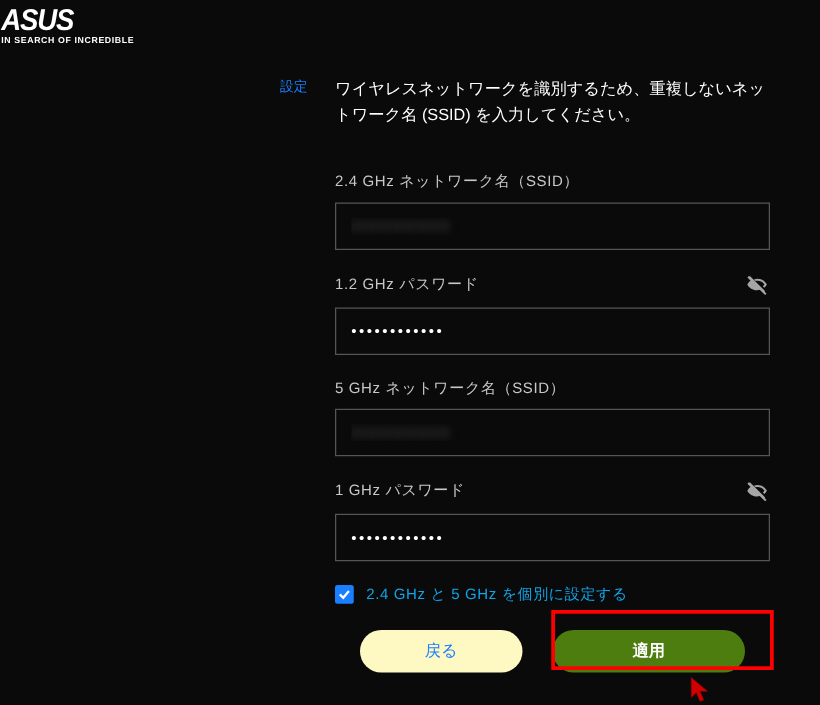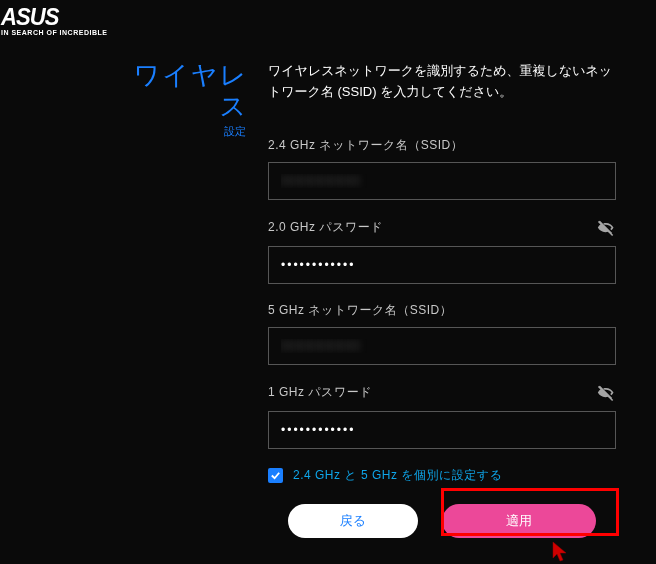--- a/index.html
+++ b/index.html
@@ -141,27 +141,28 @@
       font-size: 13px;
       border: none;
       cursor: pointer;
       display: inline-flex;
       align-items: center;
       justify-content: center;
       font-weight: 500;
     }
     .btn-back {
       width: 130px;
-      background: #ffffff;
+      background: #fef9c3;
       color: #1a7fff;
     }
     .btn-apply {
       width: 154px;
-      background: #ec4899;
-      color: #fff;
+      background: #4d7c0f;
+      color: #fff;
+      font-weight: bold;
     }
     .highlight-box {
       position: absolute;
       border: 3px solid #ff0000;
       pointer-events: none;
     }
     .cursor-arrow {
       position: absolute;
       pointer-events: none;
     }
@@ -169,37 +170,36 @@
 </head>
 <body>
 
 <div class="logo-area">
   <div class="logo-brand">ASUS</div>
   <div class="logo-tagline">IN SEARCH OF INCREDIBLE</div>
 </div>
 
 <div class="container">
   <div class="side-title">
-    <div class="page-title">ワイヤレス</div>
     <div class="page-subtitle">設定</div>
   </div>
 
   <div class="main">
     <div class="instructions">ワイヤレスネットワークを識別するため、重複しないネットワーク名 (SSID) を入力してください。</div>
 
     <div class="field-group">
       <div class="field-label-row">
         <div class="field-label">2.4 GHz ネットワーク名（SSID）</div>
       </div>
       <input class="input-box blurred" value="XXXXXXXX" style="">
     </div>
 
     <div class="field-group">
       <div class="field-label-row">
-        <div class="field-label">2.0 GHz パスワード</div>
+        <div class="field-label">1.2 GHz パスワード</div>
         <span class="eye-icon">
           <svg viewBox="0 0 24 24" fill="currentColor">
               <path d="M12 6c3.8 0 7.2 2.1 9 5.5-0.6 1.2-1.5 2.3-2.5 3.1l-1.4-1.4c0.6-0.5 1.1-1.1 1.5-1.7C17.2 9.1 14.7 8 12 8c-0.6 0-1.2 0.1-1.8 0.2L8.6 6.6C9.7 6.2 10.8 6 12 6zM3.3 4.7l2.6 2.6C4.4 8.4 3.1 9.8 2.2 11.5 4 14.9 7.4 17 11.2 17c1.3 0 2.6-0.3 3.8-0.7l3 3 1.4-1.4L4.7 3.3 3.3 4.7zM9.5 11c0 1.4 1.1 2.5 2.5 2.5 0.2 0 0.5 0 0.7-0.1l-3.1-3.1C9.5 10.5 9.5 10.8 9.5 11z"></path>
               <line x1="3" y1="4" x2="20" y2="21" stroke="currentColor" stroke-width="2"></line>
             </svg>
         </span>
       </div>
       <input class="input-box" value="••••••••••••" style="">
     </div>
 

